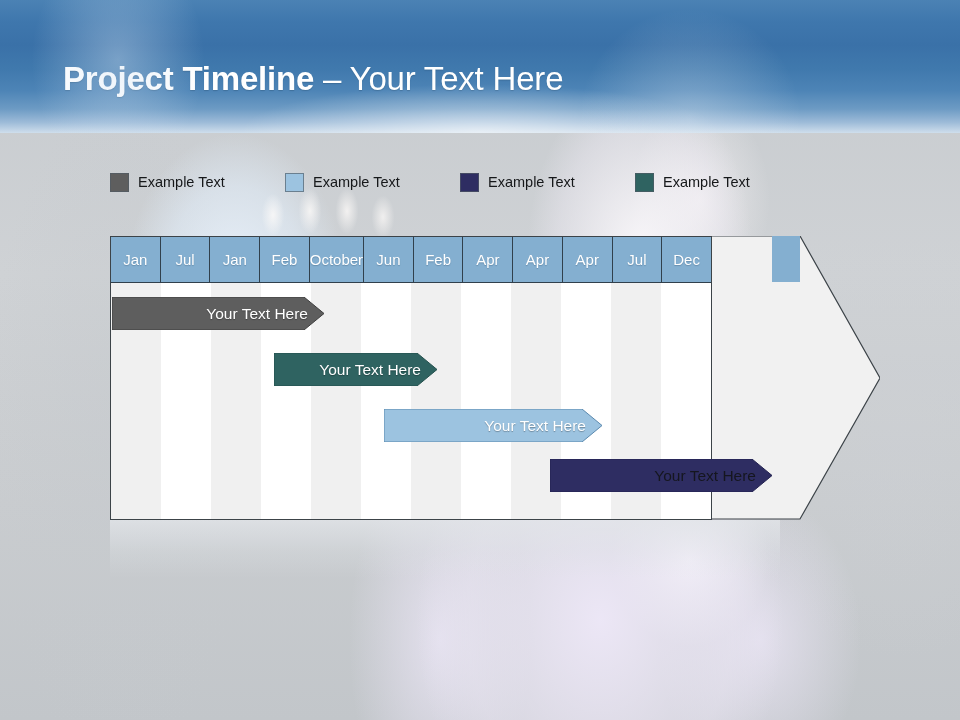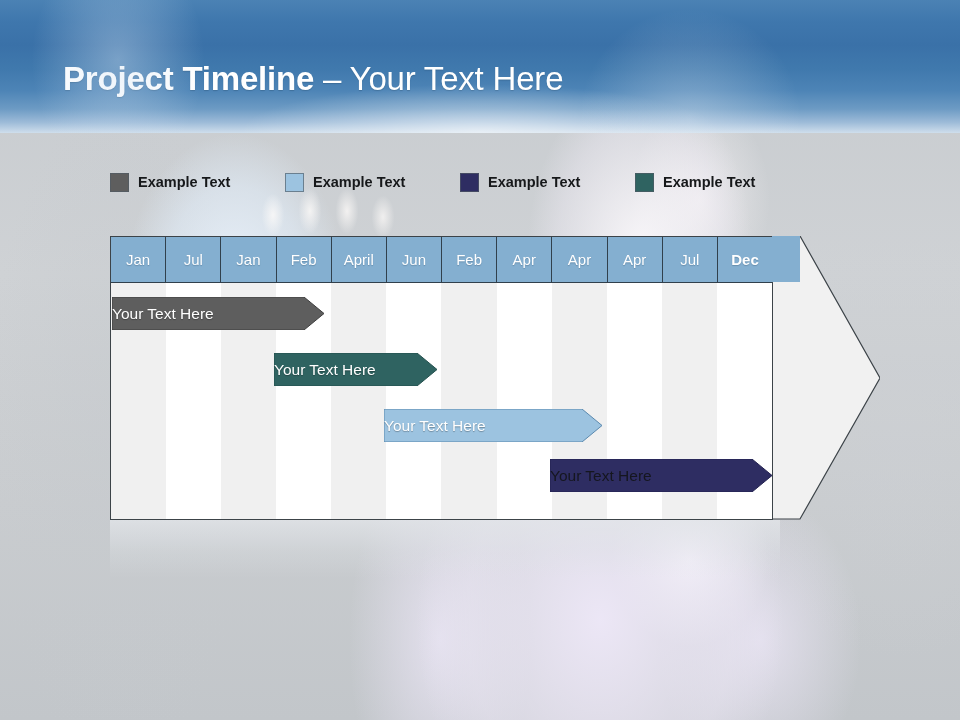--- a/index.html
+++ b/index.html
@@ -113,34 +113,34 @@
   .legend-swatch {
     width: 19px;
     height: 19px;
     border: 1px solid rgba(80,90,100,0.65);
     box-sizing: border-box;
     flex: 0 0 auto;
   }
   .legend-label {
     margin-left: 9px;
     font-size: 14.5px;
-    font-weight: bold;
+    font-weight: normal;
     color: #16181a;
   }
 
   
   .chart {
     position: absolute;
     left: 110px; top: 236px;
     width: 770px; height: 284px;
   }
   .chart-box {
     position: absolute;
     left: 0; top: 0;
-    width: 663px;
+    width: 602px;
     height: 284px;
     border: 1px solid #3c4348;
     box-sizing: border-box;
     background: #a16207;
     overflow: hidden;
   }
   .col-stripes {
     position: absolute;
     left: 0; top: 0;
     width: 100%; height: 100%;
@@ -166,21 +166,21 @@
     border-right: 1px solid #31404c;
     border-bottom: 1px solid #31404c;
     box-sizing: border-box;
     color: #ffffff;
     font-size: 15px;
     display: flex;
     align-items: center;
     justify-content: center;
     text-shadow: 0 1px 1px rgba(40,70,95,0.30);
   }
-  .month-cell:last-child { border-right: none; font-weight: bold; }
+  .month-cell:last-child { border-right: none; }
 
   
   .header-tail {
     position: absolute;
     left: 662px; top: 0;
     width: 28px;
     height: 46px;
     background: #84afd0;
   }
 
@@ -200,21 +200,21 @@
     align-items: center;
     box-sizing: border-box;
     color: #ffffff;
     font-size: 15.5px;
     white-space: nowrap;
   }
   .bar .bar-label {
     position: relative;
     z-index: 2;
     width: 100%;
-    text-align: left;
+    text-align: right;
     padding-right: 16px;
     text-shadow: 0 1px 1px rgba(0,0,0,0.30);
   }
   .bar svg {
     position: absolute;
     left: 0; top: 0;
     width: 100%; height: 100%;
     z-index: 1;
   }
   .bar.light-text .bar-label {
@@ -288,21 +288,21 @@
         <div class="col"></div>
         <div class="col alt"></div>
         <div class="col"></div>
       </div>
 
       <div class="month-row">
         <div class="month-cell">Jan</div>
         <div class="month-cell">Jul</div>
         <div class="month-cell">Jan</div>
         <div class="month-cell">Feb</div>
-        <div class="month-cell">April</div>
+        <div class="month-cell">October</div>
         <div class="month-cell">Jun</div>
         <div class="month-cell">Feb</div>
         <div class="month-cell">Apr</div>
         <div class="month-cell">Apr</div>
         <div class="month-cell">Apr</div>
         <div class="month-cell">Jul</div>
         <div class="month-cell">Dec</div>
       </div>
     </div>
 

